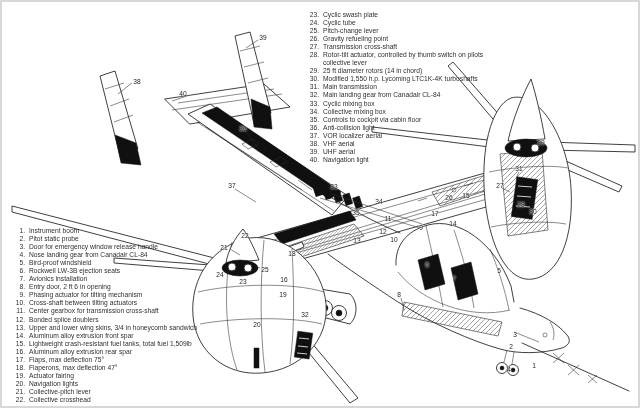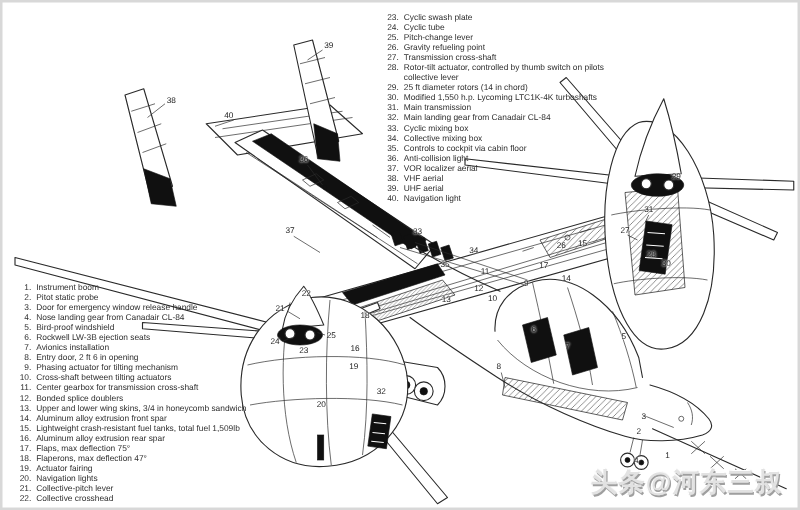--- a/index.html
+++ b/index.html
@@ -383,14 +383,13 @@
       <div class="row">
         <span class="num">39.</span>
         <span class="lab">UHF aerial</span>
       </div>
       <div class="row">
         <span class="num">40.</span>
         <span class="lab">Navigation light</span>
       </div>
     </div>
 
-  <div class="watermark">头条@河东三叔</div>
 </div>
 
 </body></html>

